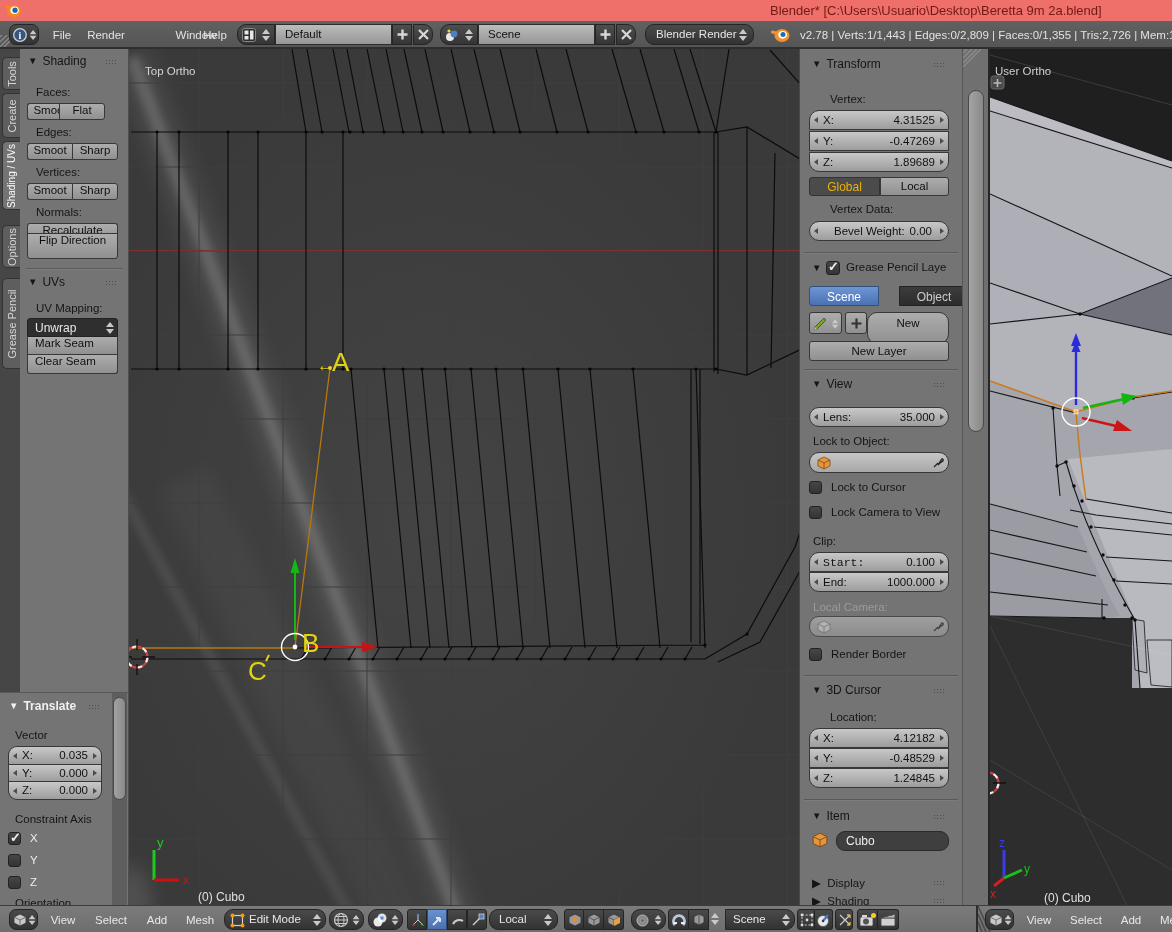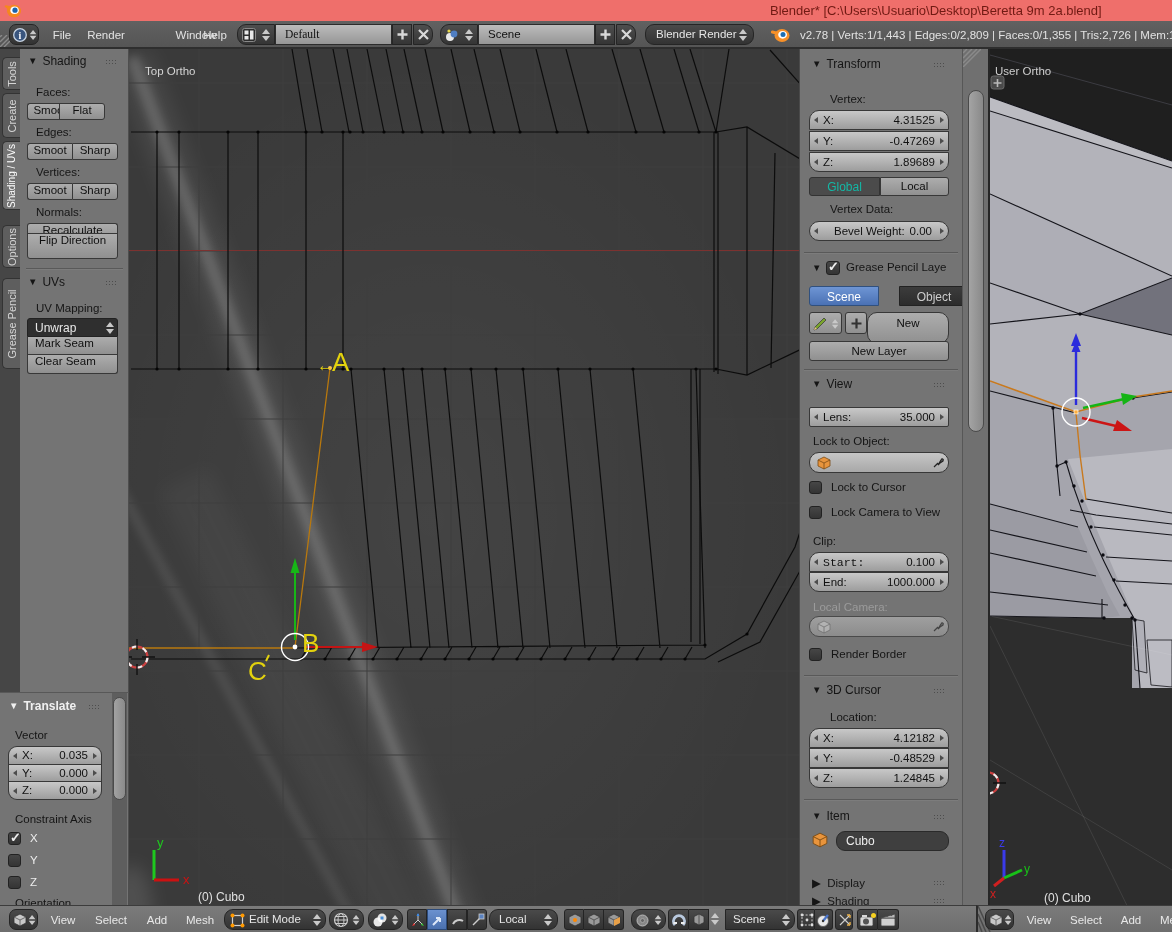--- a/index.html
+++ b/index.html
@@ -118,21 +118,21 @@
 
     <div class="btn-dark" style="left:237px;top:3px;width:38px;height:21px;border-radius:9px 0 0 9px;">
       <svg class="abs" style="left:4px;top:3px" width="14" height="14" viewBox="0 0 14 14">
         <rect x="0.5" y="0.5" width="13" height="13" rx="2" fill="#2c2c2c" stroke="#888"></rect>
         <rect x="2.5" y="2.5" width="4" height="4" fill="#e8e8e8"></rect>
         <rect x="2.5" y="8" width="4" height="3.5" fill="#e8e8e8"></rect>
         <rect x="8" y="2.5" width="3.5" height="9" fill="#e8e8e8"></rect>
       </svg>
       <div class="updown" style="left:24px;top:4px;height:12px;"></div>
     </div>
-    <div class="field-light" style="left:275px;top:3px;width:117px;height:21px;font-family:Liberation Serif, serif;">
+    <div class="field-light" style="left:275px;top:3px;width:117px;height:21px;">
       <div class="abs" style="left:9px;top:3px;">Default</div>
     </div>
     <div class="btn-dark" style="left:392px;top:3px;width:20px;height:21px;">
       <svg class="abs" style="left:3px;top:3px" width="13" height="13" viewBox="0 0 13 13">
           <path d="M6.5 1.5 V11.5 M1.5 6.5 H11.5" stroke="#d8d8d8" stroke-width="2.4"></path>
         </svg>
     </div>
     <div class="btn-dark" style="left:413px;top:3px;width:20px;height:21px;border-radius:0 9px 9px 0;">
       <svg class="abs" style="left:3px;top:3px" width="13" height="13" viewBox="0 0 13 13">
           <path d="M2 2 L11 11 M11 2 L2 11" stroke="#d8d8d8" stroke-width="2.2"></path>
@@ -369,21 +369,21 @@
         <div class="val" style="top:3px;">4.31525</div>
       </div>
     <div class="nslider" style="left:9px;top:82px;width:140px;height:20px;border-radius:0;">
       <div class="lab" style="top:3px;">Y:</div>
         <div class="val" style="top:3px;">-0.47269</div>
       </div>
     <div class="nslider" style="left:9px;top:103px;width:140px;height:20px;border-radius:0 0 10px 10px;">
       <div class="lab" style="top:3px;">Z:</div>
         <div class="val" style="top:3px;">1.89689</div>
       </div>
-    <div class="abs" style="left:9px;top:128px;width:71px;height:19px;background:#4b4b4b;border:1px solid #333;border-radius:3px 0 0 3px;color:#14b8a6;font-size:12px;text-align:center;padding-top:2px;">Global</div>
+    <div class="abs" style="left:9px;top:128px;width:71px;height:19px;background:#4b4b4b;border:1px solid #333;border-radius:3px 0 0 3px;color:#eab308;font-size:12px;text-align:center;padding-top:2px;">Global</div>
     <div class="tbtn" style="left:80px;top:128px;width:69px;height:19px;border-radius:0 3px 3px 0;padding-top:2px;">Local</div>
     <div class="plabel" style="left:30px;top:154px;">Vertex Data:</div>
     <div class="nslider" style="left:9px;top:172px;width:140px;height:20px;border-radius:10px;">
       <div class="lab" style="top:3px;left:24px;">Bevel Weight:</div>
         <div class="val" style="top:3px;right:16px;">0.00</div>
       </div>
     <div class="sep" style="left:4px;top:203px;width:154px;"></div>
     <div class="phdr" style="left:12px;top:212px;">&nbsp;</div>
     <div class="checkbox on" style="left:26px;top:212px;width:14px;height:14px;"></div>
     <div class="plabel" style="left:46px;top:212px;">Grease Pencil Laye</div>
@@ -399,21 +399,21 @@
     <div class="tbtn" style="left:45px;top:263px;width:22px;height:22px;border-radius:3px;">
       <svg class="abs" style="left:4px;top:4px" width="13" height="13" viewBox="0 0 13 13">
           <path d="M6.5 1.5 V11.5 M1.5 6.5 H11.5" stroke="#333" stroke-width="2.2"></path>
         </svg>
     </div>
     <div class="tbtn" style="left:67px;top:263px;width:82px;height:32px;border-radius:10px;padding-top:4px;">New</div>
     <div class="tbtn" style="left:9px;top:292px;width:140px;height:20px;border-radius:3px;padding-top:3px;">New Layer</div>
     <div class="sep" style="left:4px;top:320px;width:154px;"></div>
     <div class="phdr" style="left:12px;top:328px;">View</div>
     <div class="dots" style="left:133px;top:333px;"></div>
-    <div class="nslider" style="left:9px;top:358px;width:140px;height:20px;border-radius:2px;">
+    <div class="nslider" style="left:9px;top:358px;width:140px;height:20px;border-radius:10px;">
       <div class="lab" style="top:3px;">Lens:</div>
         <div class="val" style="top:3px;">35.000</div>
       </div>
     <div class="plabel" style="left:13px;top:386px;">Lock to Object:</div>
     <div class="abs" style="left:9px;top:403px;width:140px;height:21px;background:linear-gradient(#c6c6c6,#a8a8a8);border:1px solid #383838;border-radius:10px;">
       <svg class="abs" style="left:7px;top:3px" width="14" height="14" viewBox="0 0 14 14">
           <path d="M7,1 L13,4 L13,10 L7,13 L1,10 L1,4 Z" fill="#e8943c" stroke="#7a4a14" stroke-width="0.8"></path>
           <path d="M1,4 L7,7 L13,4 M7,7 V13" stroke="#7a4a14" stroke-width="0.8" fill="none"></path>
         </svg>
       <svg class="abs" style="left:122px;top:3px" width="13" height="13" viewBox="0 0 13 13">

